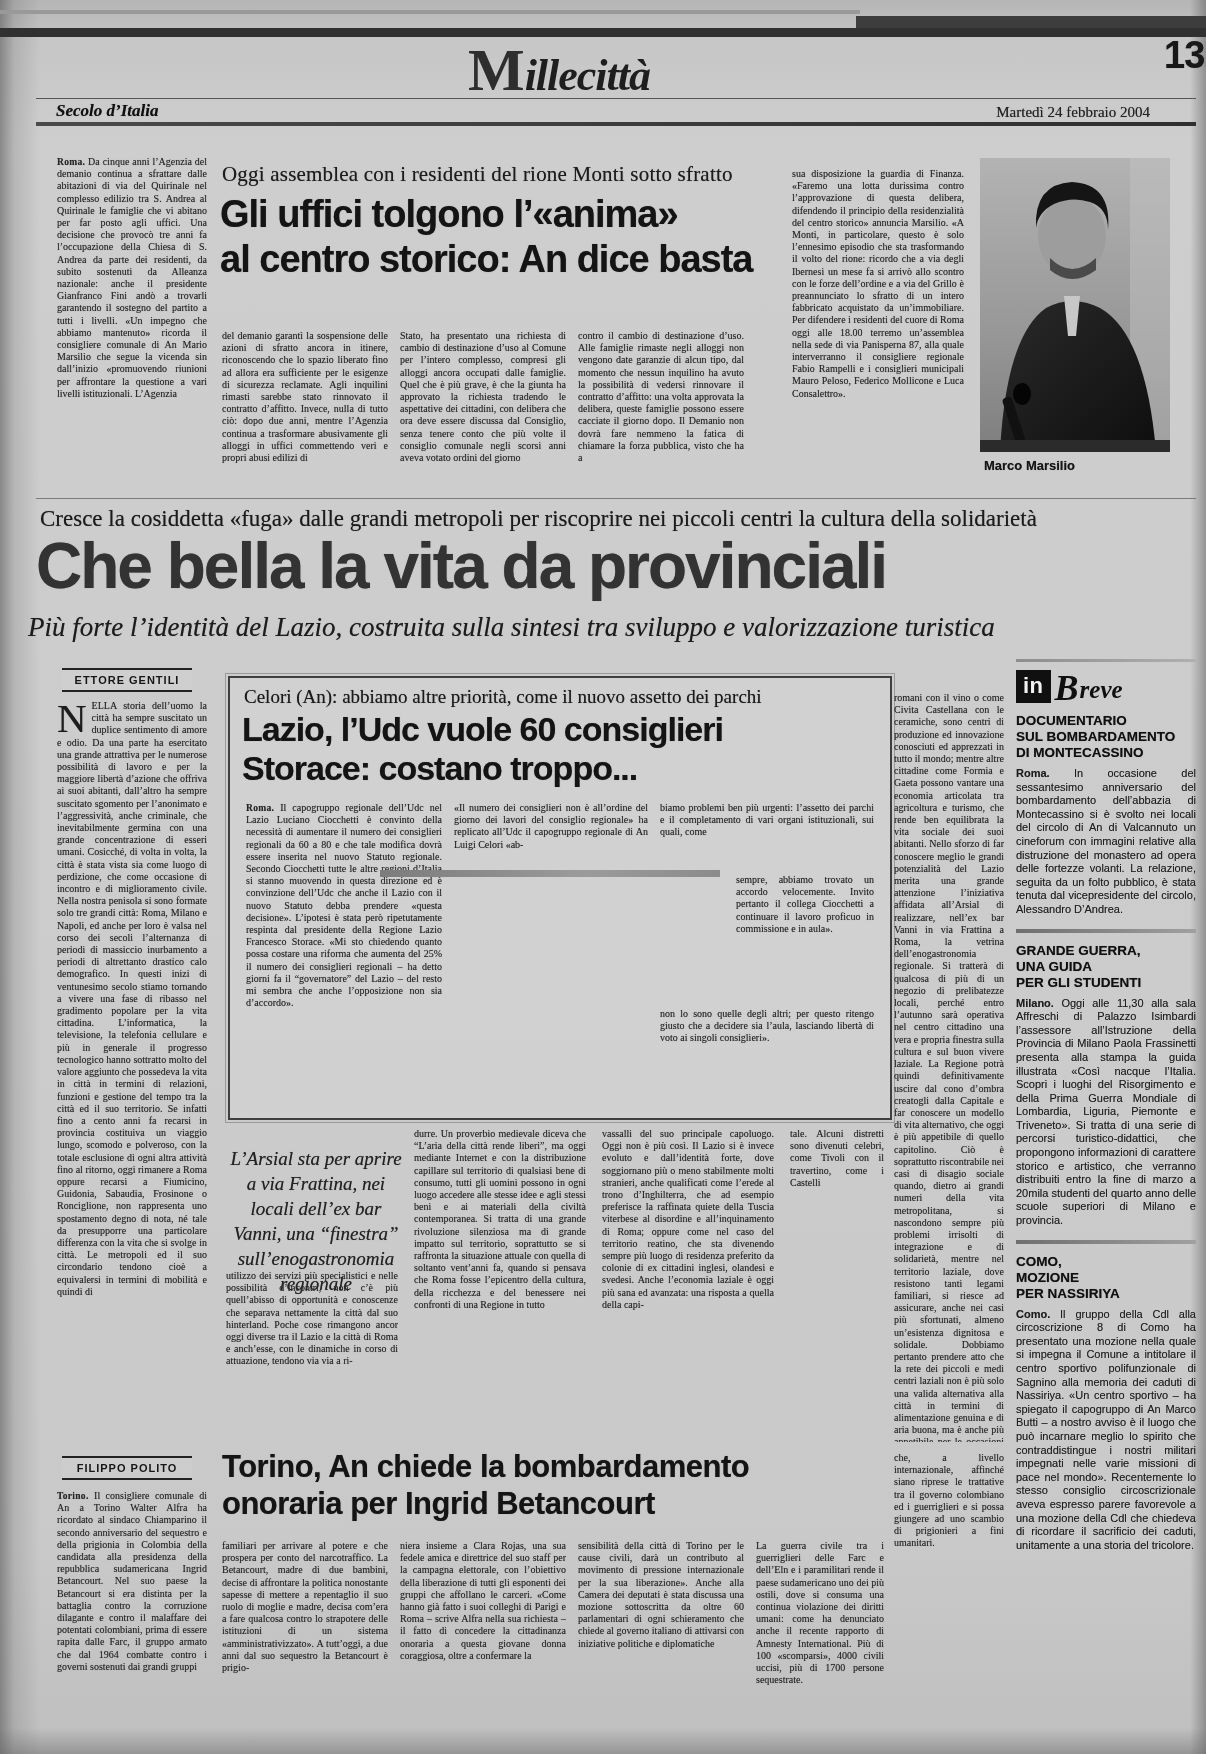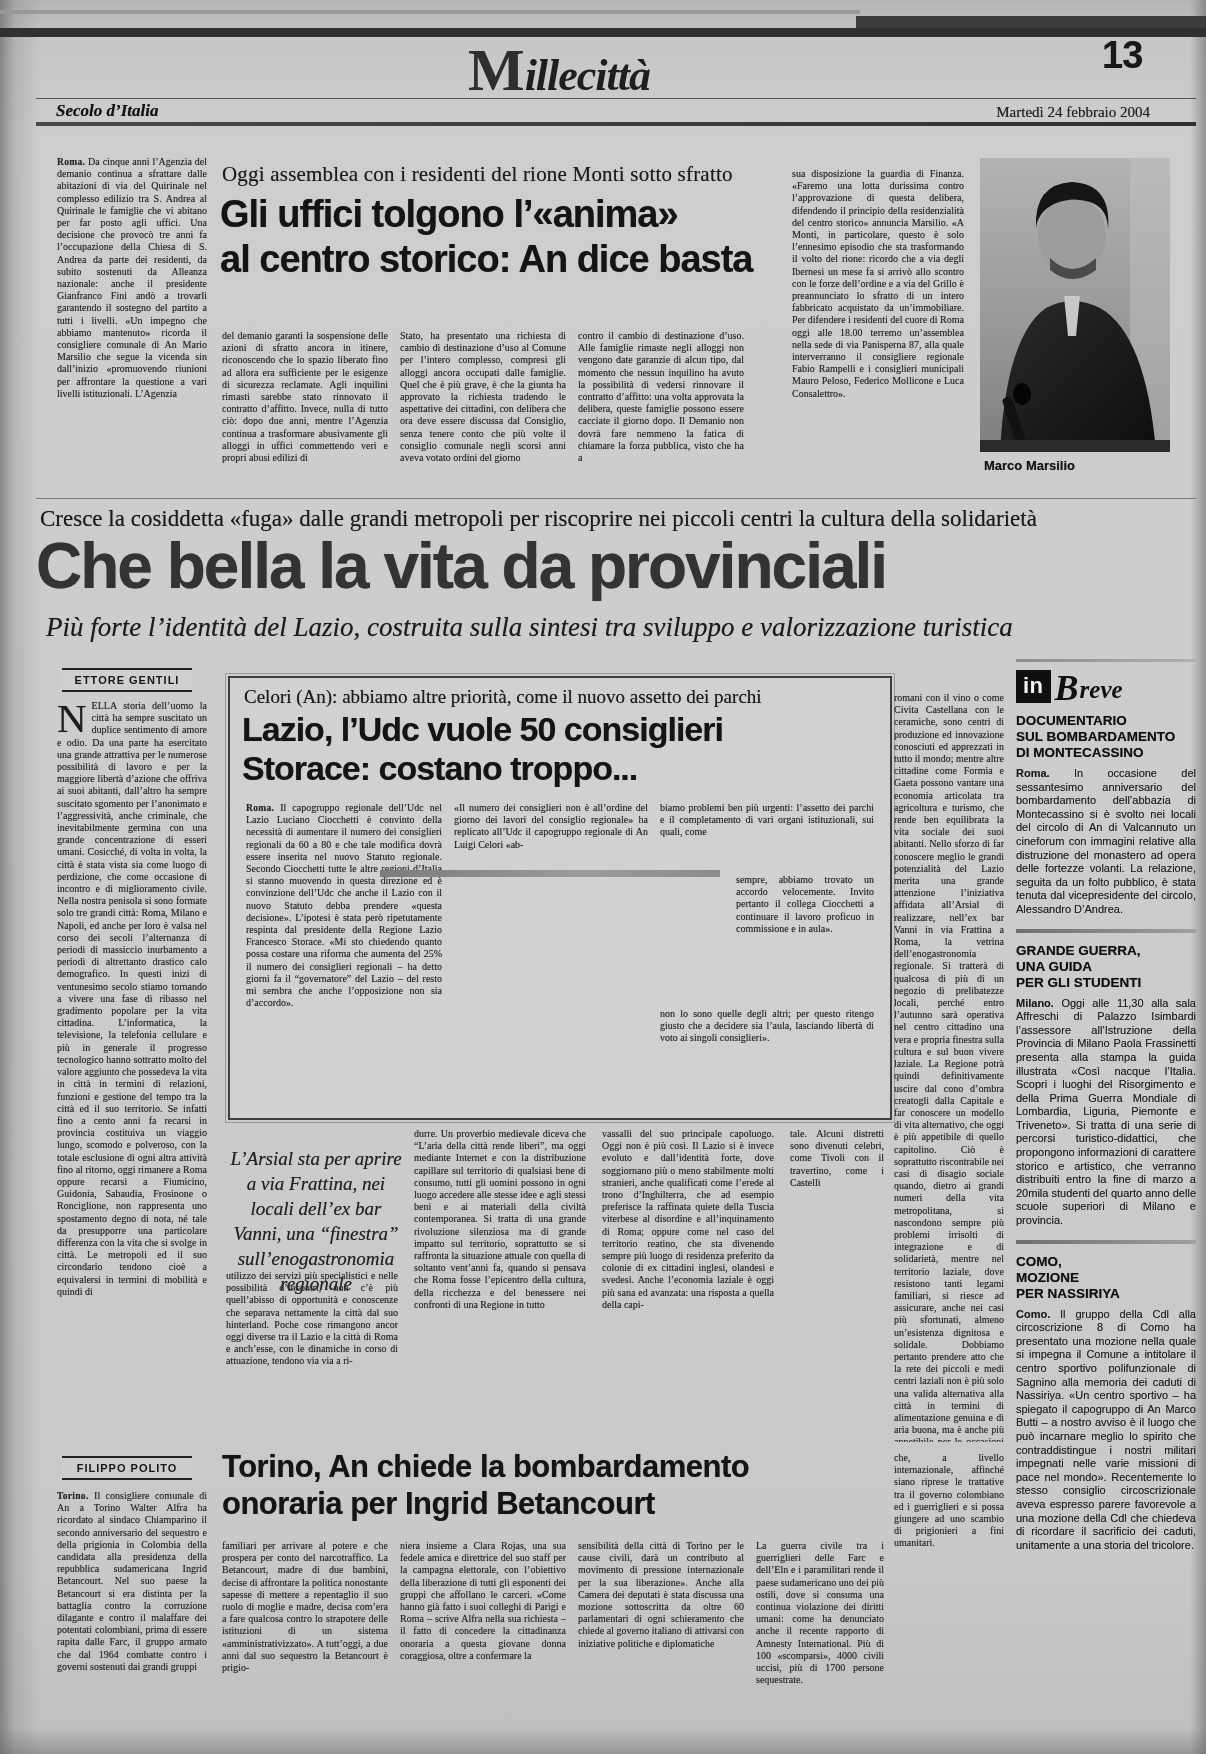--- a/index.html
+++ b/index.html
@@ -56,21 +56,21 @@
   <div class="edge-bottom"></div>
 
   <div class="abs" style="left:0;top:10px;width:860px;height:4px;background:#999;"></div>
   <div class="abs" style="left:856px;top:16px;width:350px;height:21px;background:#3d3d3d;"></div>
   <div class="abs" style="left:0;top:28px;width:1206px;height:9px;background:#303030;"></div>
 
   <div class="abs" style="left:468px;top:40px;">
     <span style="font-family:'Liberation Serif',serif;font-weight:bold;font-size:60px;line-height:60px;color:#2e2e2e;">M</span><span style="font-family:'Liberation Serif',serif;font-weight:bold;font-style:italic;font-size:44px;line-height:60px;color:#1e1e1e;letter-spacing:-1px;">illecittà</span>
   </div>
 
-  <div class="abs sans scan" style="left:1102px;top:34px;font-size:38px;font-weight:bold;color:#181818;letter-spacing:-1px;">13</div>
+  <div class="abs sans scan" style="left:1164px;top:34px;font-size:38px;font-weight:bold;color:#181818;letter-spacing:-1px;">13</div>
 
   <div class="abs rule" style="left:36px;top:98px;width:1160px;height:1px;background:#555;"></div>
   <div class="abs serif scan" style="left:56px;top:101px;font-size:17px;font-weight:bold;font-style:italic;color:#101010;">Secolo d’Italia</div>
   <div class="abs serif scan" style="left:846px;top:104px;width:304px;font-size:15px;text-align:right;color:#222;">Martedì 24 febbraio 2004</div>
   <div class="abs" style="left:36px;top:122px;width:1160px;height:4px;background:linear-gradient(90deg,#4a4a4a,#2f2f2f);"></div>
 
   <div class="abs body-col" style="left:57px;top:156px;width:150px;height:302px;"><span class="lead">Roma.</span> <span>Da cinque anni l’Agenzia del demanio continua a sfrattare dalle abitazioni di via del Quirinale nel complesso edilizio tra S. Andrea al Quirinale le famiglie che vi abitano per far posto agli uffici. Una decisione che provocò tre anni fa l’occupazione della Chiesa di S. Andrea da parte dei residenti, da subito sostenuti da Alleanza nazionale: anche il presidente Gianfranco Fini andò a trovarli garantendo il sostegno del partito a tutti i livelli. «Un impegno che abbiamo mantenuto» ricorda il consigliere comunale di An Mario Marsilio che segue la vicenda sin dall’inizio «promuovendo riunioni per affrontare la questione a vari livelli istituzionali. L’Agenzia</span></div>
 
   <div class="abs kicker scan" style="left:222px;top:162px;width:560px;">Oggi assemblea con i residenti del rione Monti sotto sfratto</div>
 
@@ -110,32 +110,32 @@
     </svg>
   </div>
   <div class="abs caption scan" style="left:984px;top:458px;">Marco Marsilio</div>
 
   <div class="abs" style="left:36px;top:498px;width:1160px;height:1px;background:#7a7a7a;"></div>
 
   <div class="abs serif scan" style="left:40px;top:506px;width:1150px;font-size:23px;line-height:26px;color:#1b1b1b;">Cresce la cosiddetta «fuga» dalle grandi metropoli per riscoprire nei piccoli centri la cultura della solidarietà</div>
 
   <div class="abs headline scan" style="left:36px;top:532px;width:1160px;font-size:64px;line-height:68px;letter-spacing:-2px;color:#333;">Che bella la vita da provinciali</div>
 
-  <div class="abs serif scan" style="left:46px;top:612px;width:1150px;font-size:27px;line-height:30px;font-style:italic;color:#1c1c1c;">Più forte l’identità del Lazio, costruita sulla sintesi tra sviluppo e valorizzazione turistica</div>
+  <div class="abs serif scan" style="left:28px;top:612px;width:1150px;font-size:27px;line-height:30px;font-style:italic;color:#1c1c1c;">Più forte l’identità del Lazio, costruita sulla sintesi tra sviluppo e valorizzazione turistica</div>
 
   <div class="abs byline-box" style="left:62px;top:668px;width:130px;">ETTORE GENTILI</div>
 
   <div class="abs body-col" style="left:57px;top:700px;width:150px;height:744px;">
     <span class="dropcap">N</span><span>ELLA storia dell’uomo la città ha sempre suscitato un duplice sentimento di amore e odio. Da una parte ha esercitato una grande attrattiva per le numerose possibilità di lavoro e per la maggiore libertà d’azione che offriva ai suoi abitanti, dall’altro ha sempre suscitato sgomento per l’anonimato e l’aggressività, anche criminale, che inevitabilmente germina con una grande concentrazione di esseri umani. Cosicché, di volta in volta, la città è stata vista sia come luogo di perdizione, che come occasione di incontro e di miglioramento civile. Nella nostra penisola si sono formate solo tre grandi città: Roma, Milano e Napoli, ed anche per loro è valsa nel corso dei secoli l’alternanza di periodi di massiccio inurbamento a periodi di altrettanto drastico calo demografico. In questi inizi di ventunesimo secolo stiamo tornando a vivere una fase di ribasso nel gradimento popolare per la vita cittadina. L’informatica, la televisione, la telefonia cellulare e più in generale il progresso tecnologico hanno sottratto molto del valore aggiunto che possedeva la vita in città in termini di relazioni, funzioni e gestione del tempo tra la città ed il suo territorio. Se infatti fino a cento anni fa recarsi in provincia costituiva un viaggio lungo, scomodo e polveroso, con la totale esclusione di ogni altra attività fino al ritorno, oggi rimanere a Roma oppure recarsi a Fiumicino, Guidonia, Sabaudia, Frosinone o Ronciglione, non rappresenta uno spostamento degno di nota, né tale da presupporre una particolare differenza con la vita che si svolge in città. Le metropoli ed il suo circondario tendono cioè a equivalersi in termini di mobilità e quindi di</span>
   </div>
 
   <div class="abs story-box" style="left:228px;top:676px;width:660px;height:440px;">
     <div class="abs serif scan" style="left:14px;top:8px;width:630px;font-size:19px;color:#1a1a1a;">Celori (An): abbiamo altre priorità, come il nuovo assetto dei parchi</div>
     <div class="abs headline scan" style="left:12px;top:32px;width:640px;font-size:34px;line-height:39px;">
-      <div>Lazio, l’Udc vuole 50 consiglieri</div>
+      <div>Lazio, l’Udc vuole 60 consiglieri</div>
       <div>Storace: costano troppo...</div>
     </div>
     <div class="abs body-col" style="left:16px;top:124px;width:196px;height:300px;"><span class="lead">Roma.</span> <span>Il capogruppo regionale dell’Udc nel Lazio Luciano Ciocchetti è convinto della necessità di aumentare il numero dei consiglieri regionali da 60 a 80 e che tale modifica dovrà essere inserita nel nuovo Statuto regionale. Secondo Ciocchetti tutte le altre regioni d’Italia si stanno muovendo in questa direzione ed è convinzione dell’Udc che anche il Lazio con il nuovo Statuto debba prendere «questa decisione». L’ipotesi è stata però ripetutamente respinta dal presidente della Regione Lazio Francesco Storace. «Mi sto chiedendo quanto possa costare una riforma che aumenta del 25% il numero dei consiglieri regionali – ha detto giorni fa il “governatore” del Lazio – del resto mi sembra che anche l’opposizione non sia d’accordo».</span></div>
     <div class="abs body-col" style="left:224px;top:124px;width:194px;height:62px;">«Il numero dei consiglieri non è all’ordine del giorno dei lavori del consiglio regionale» ha replicato all’Udc il capogruppo regionale di An Luigi Celori «ab-</div>
     <div class="abs body-col" style="left:430px;top:124px;width:214px;height:62px;">biamo problemi ben più urgenti: l’assetto dei parchi e il completamento di vari organi istituzionali, sui quali, come</div>
     <div class="abs" style="left:150px;top:192px;width:340px;">
       <div class="pull-quote-bar"></div>
     </div>
     <div class="abs body-col" style="left:506px;top:196px;width:138px;height:150px;">sempre, abbiamo trovato un accordo velocemente. Invito pertanto il collega Ciocchetti a continuare il lavoro proficuo in commissione e in aula».</div>
     <div class="abs body-col" style="left:430px;top:330px;width:214px;height:92px;">non lo sono quelle degli altri; per questo ritengo giusto che a decidere sia l’aula, lasciando libertà di voto ai singoli consiglieri».</div>

